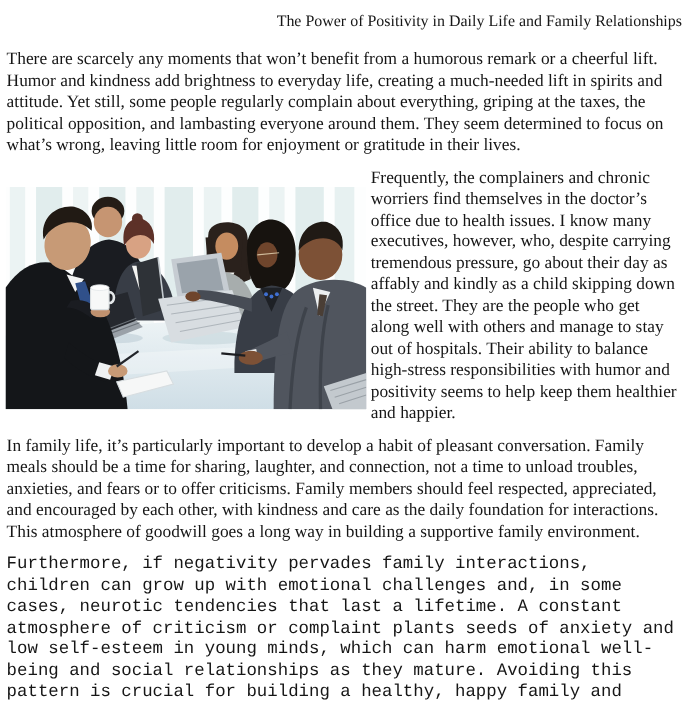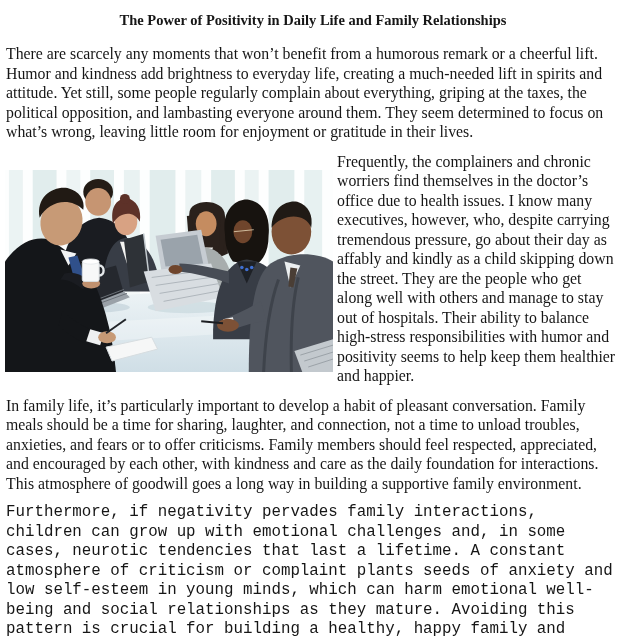--- a/index.html
+++ b/index.html
@@ -9,22 +9,22 @@
     overflow:hidden;
     background:#ffffff;
     color:#161616;
     font-family:"Liberation Serif", serif;
   }
   .doc{padding:12px 5px 0 6px;}
   h1{
     margin:0 0 15px 0;
     font-size:14.5px;
     line-height:17px;
-    text-align:center;
-    font-weight:bold;
+    text-align:right;
+    font-weight:normal;
   }
   p{
     margin:0 0 10px 0;
     font-size:15.8px;
     line-height:19.5px;
   }
   p.beside{margin-left:331px;}
   p.last{margin-bottom:0;font-family:Liberation Mono, monospace;}
   .photo{
     position:absolute;

